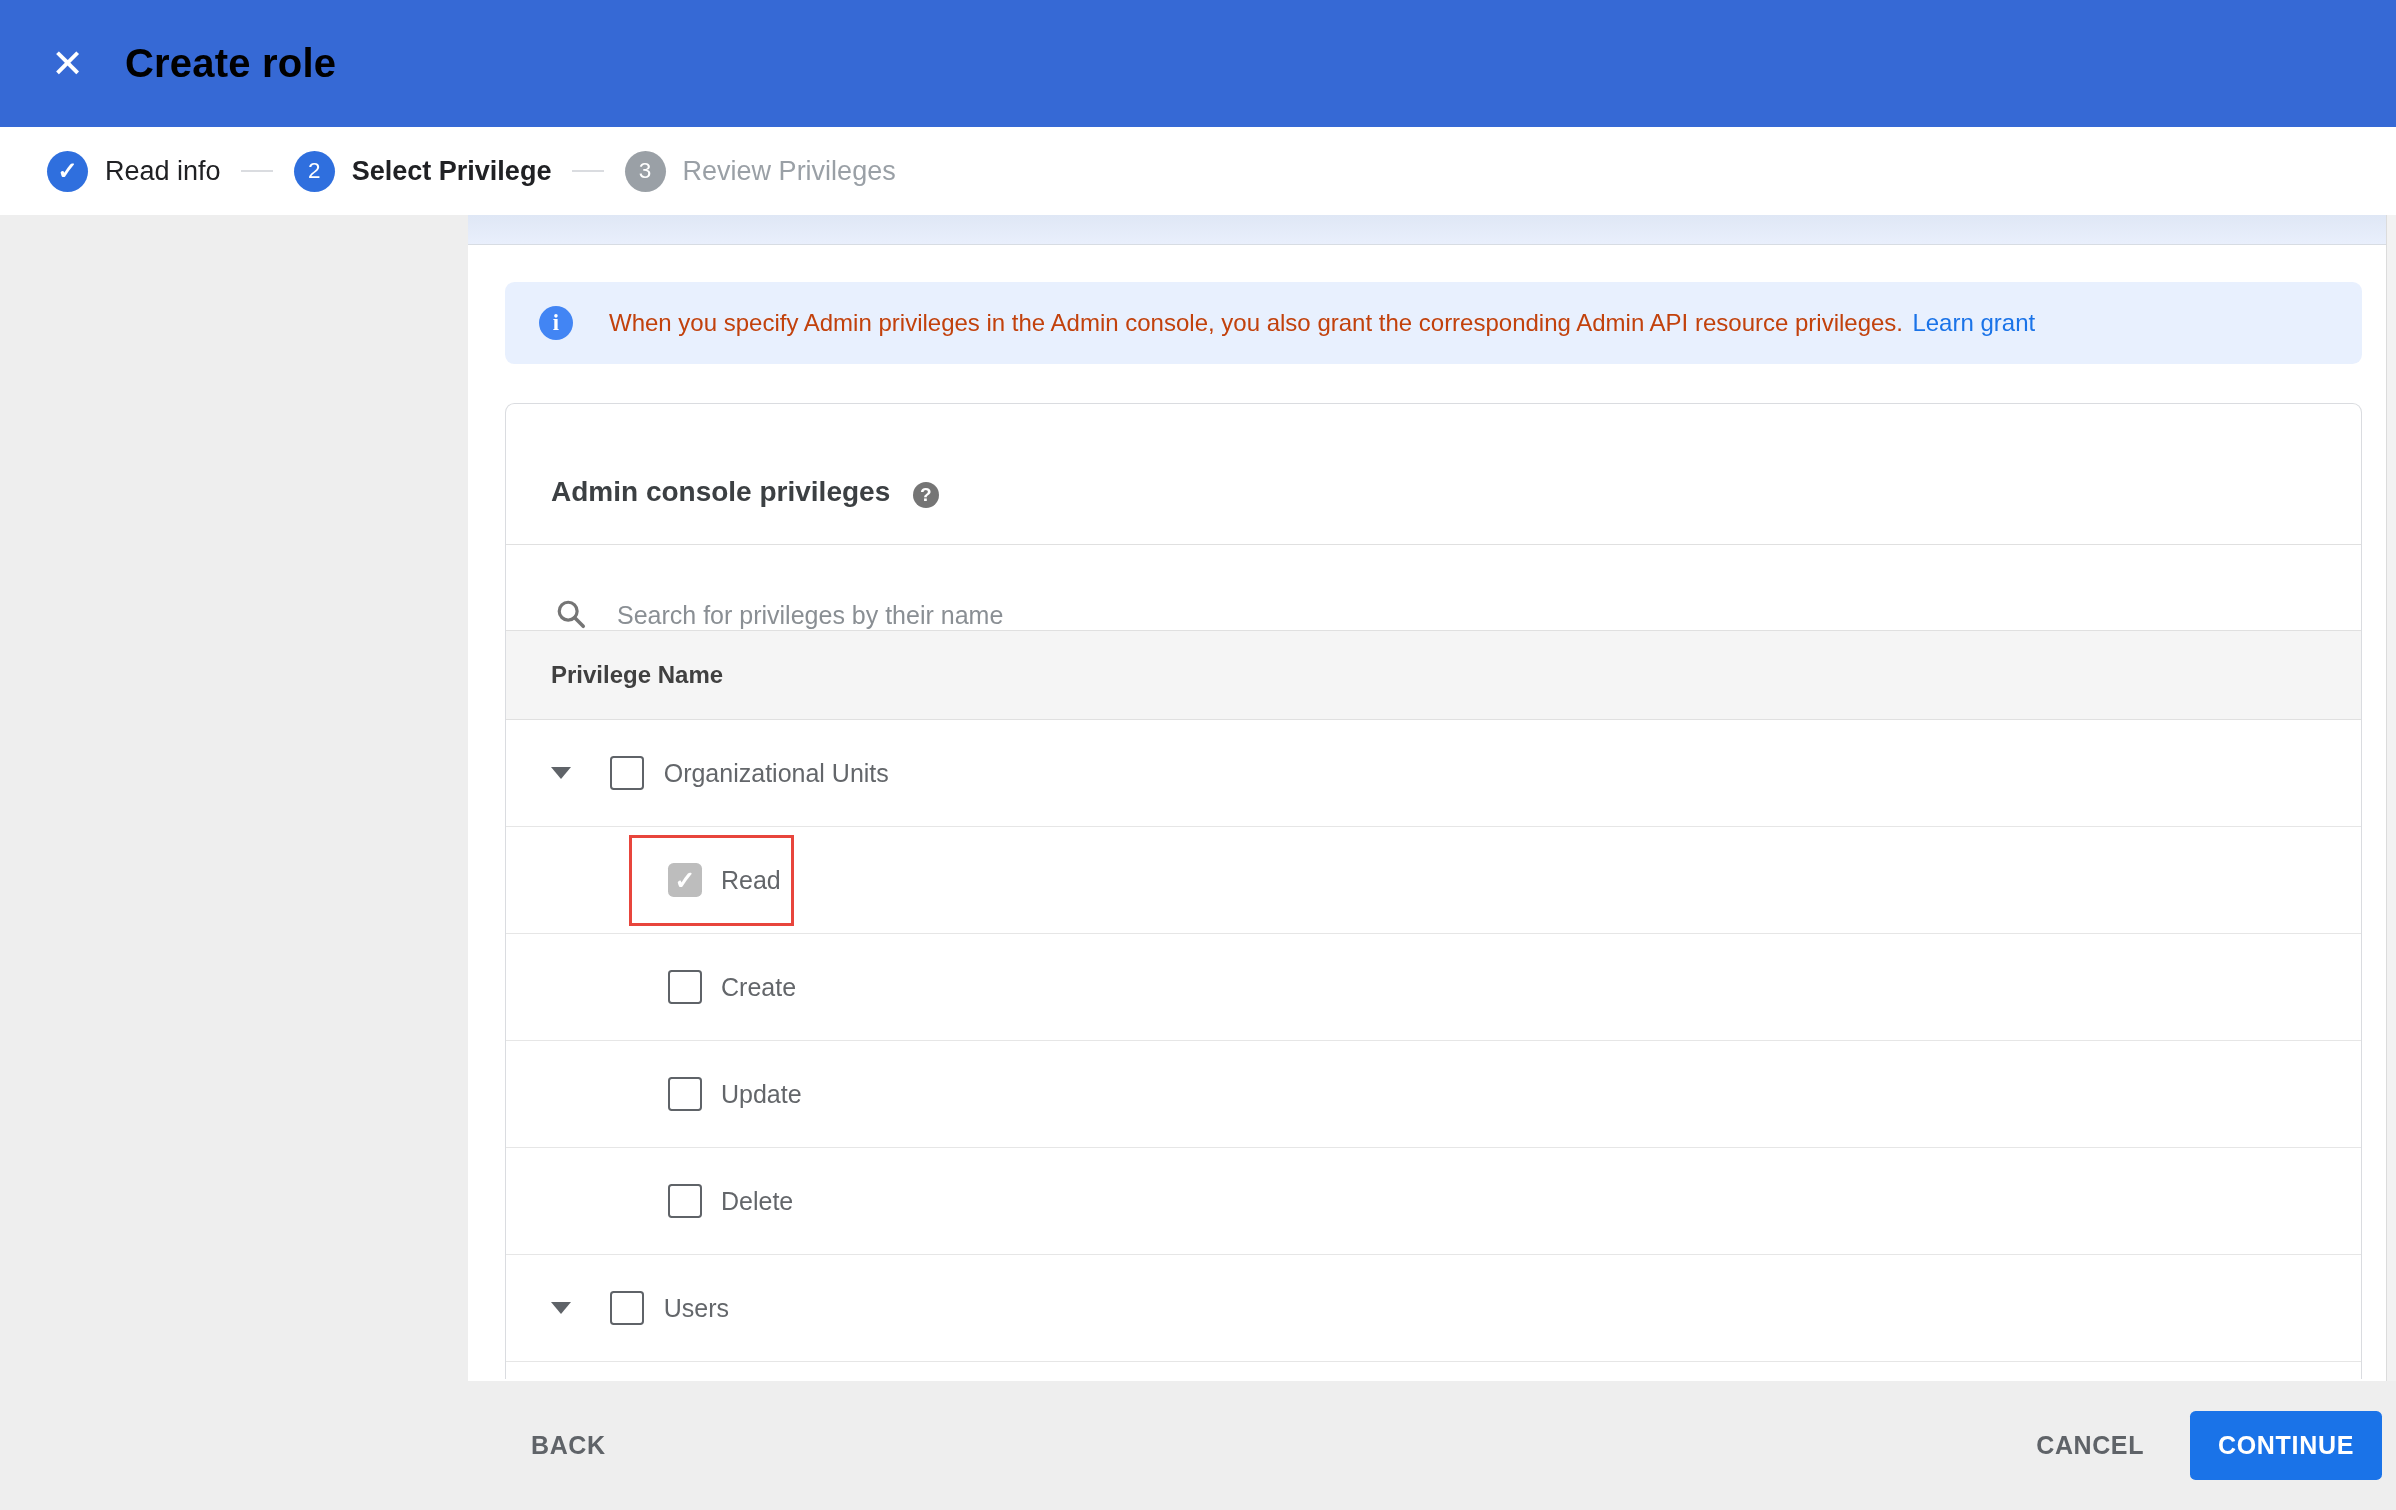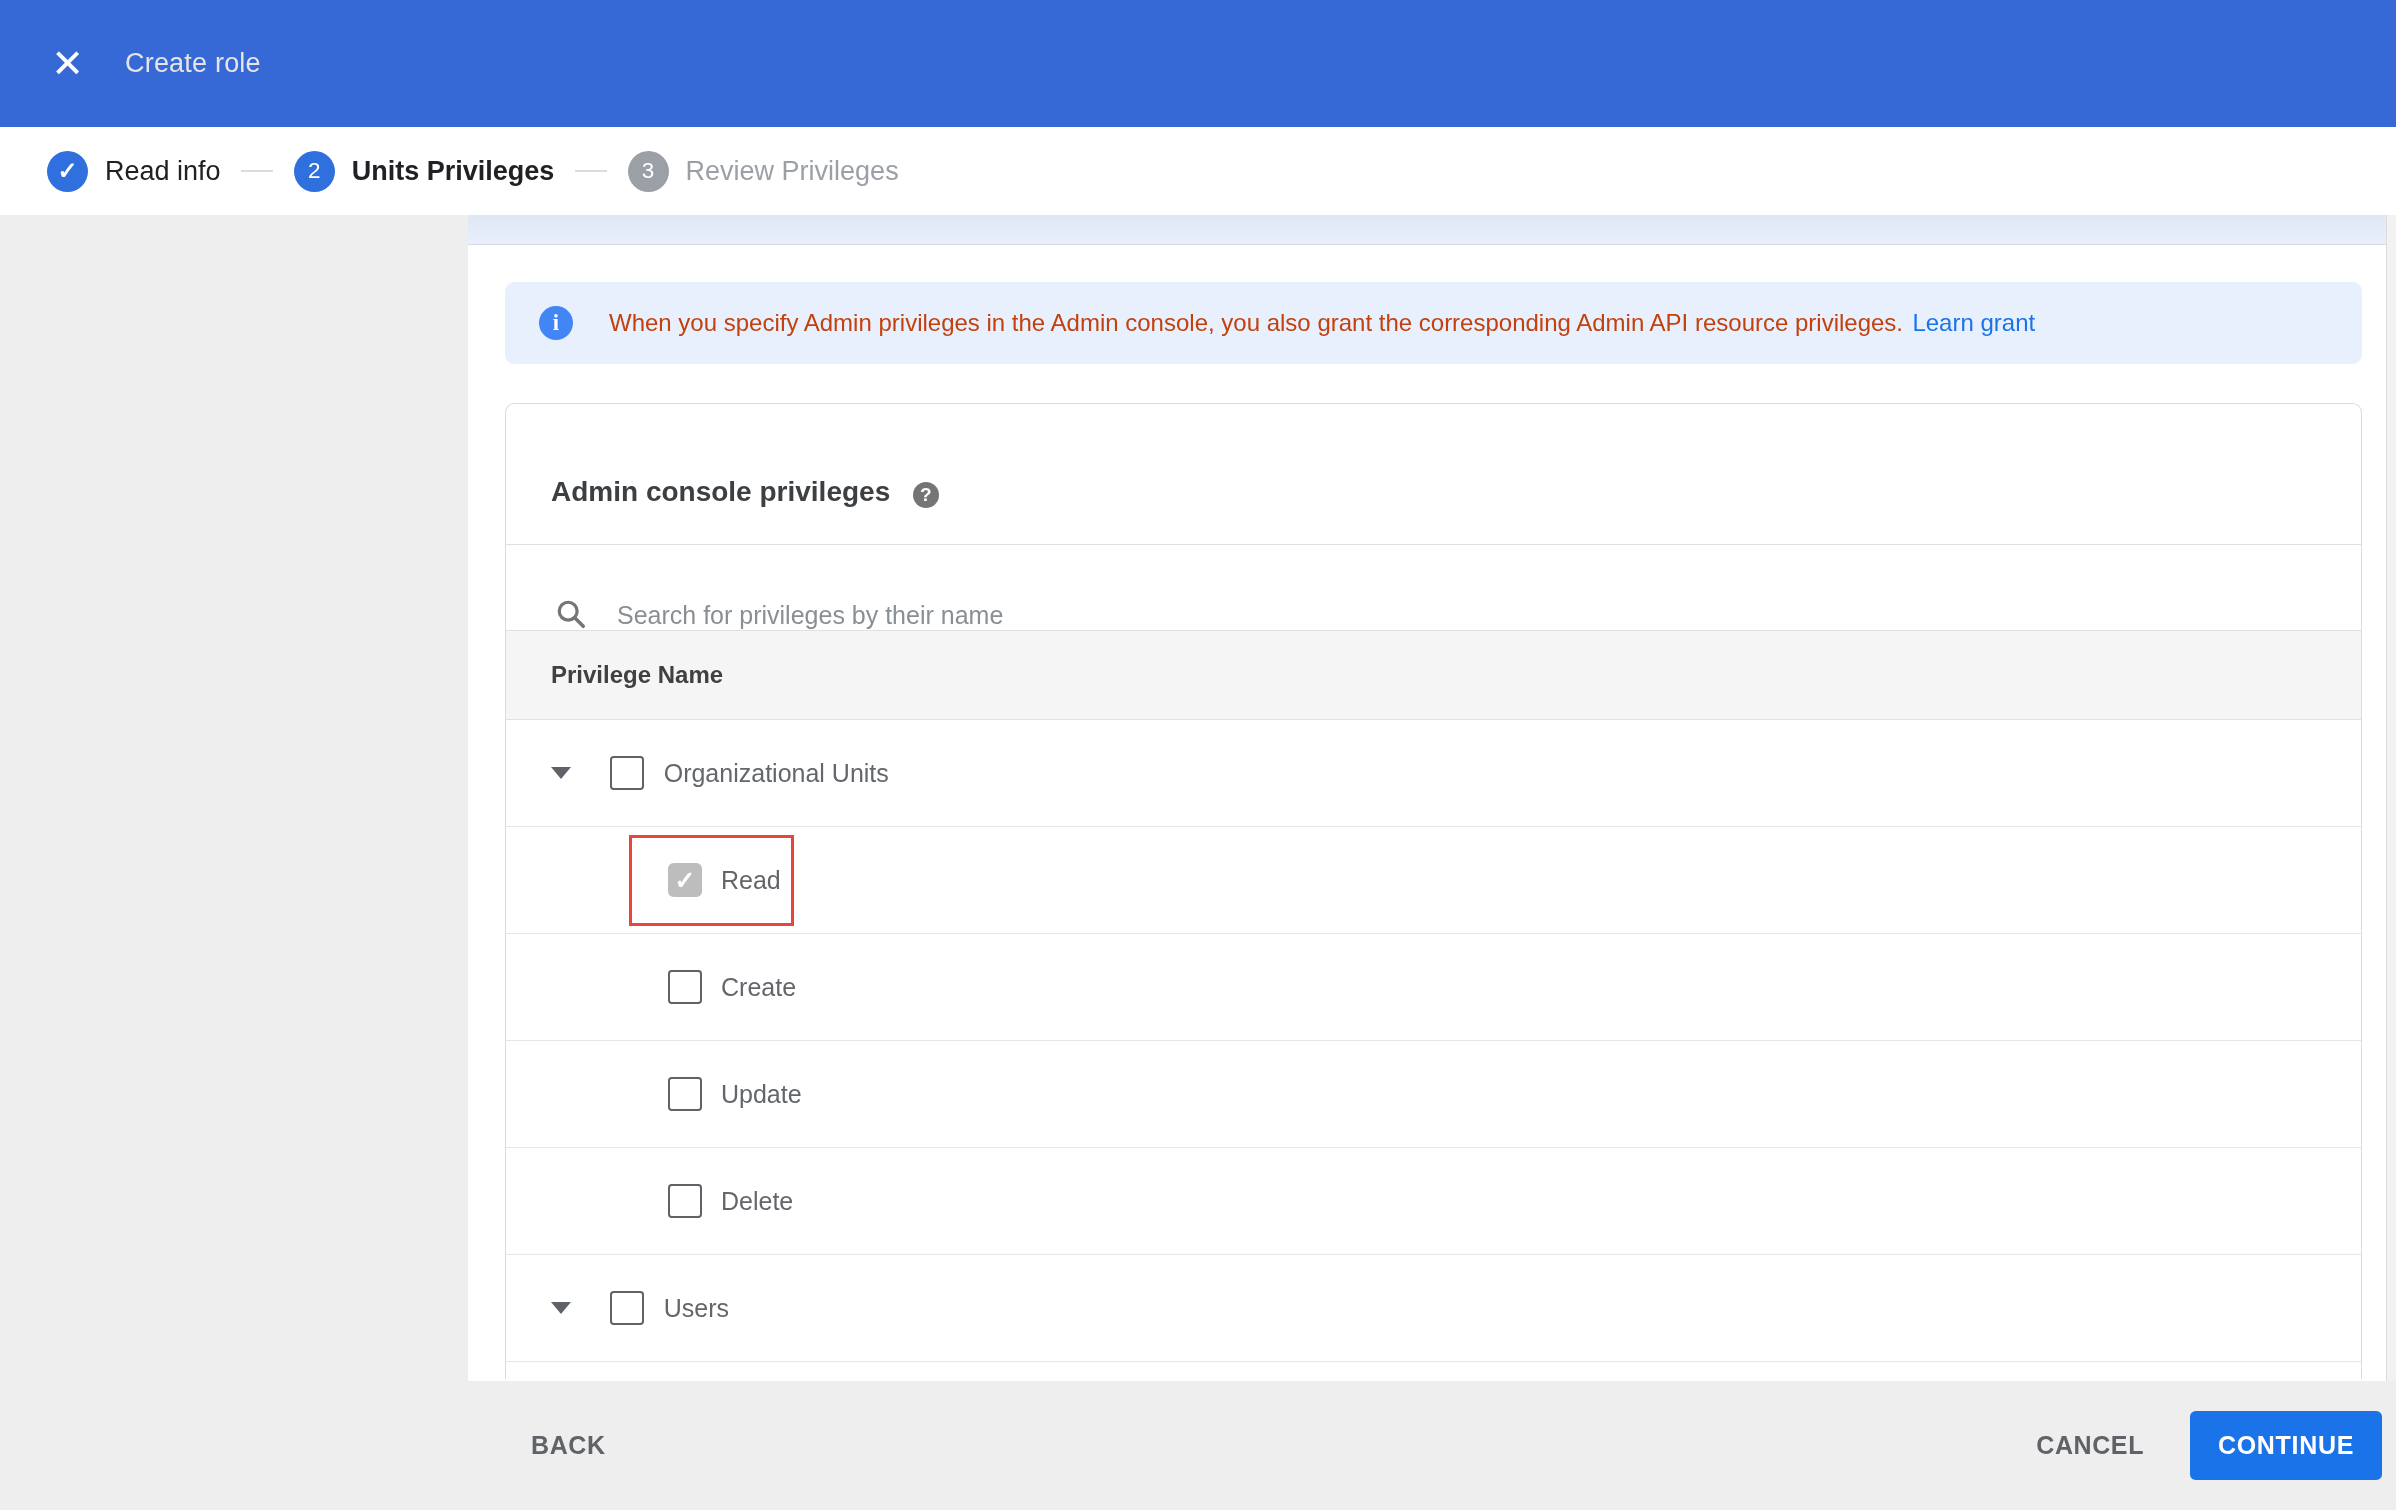--- a/index.html
+++ b/index.html
@@ -4,21 +4,21 @@
 <style>
   * { margin:0; padding:0; box-sizing:border-box; }
   html,body { width:2397px; height:1510px; overflow:hidden;
     font-family:"Liberation Sans", sans-serif; background:#fff; }
 
   
   .appbar { height:127px; background:#3669d5; display:flex; align-items:center;
     padding-left:47px; }
   .close-btn { width:41px; height:41px; display:flex; align-items:center; justify-content:center;
     color:#fff; font-size:39px; font-weight:400; cursor:pointer; line-height:1; }
-  .appbar-title { color:#e5e5e5; font-size:27px; font-weight:400; margin-left:37px; letter-spacing:0.2px; }
+  .appbar-title { color:#000000; font-size:40px; font-weight:700; margin-left:37px; letter-spacing:0.2px; }
 
   
   .stepper { height:88px; background:#fff; display:flex; align-items:center; padding-left:47px; }
   .step { display:flex; align-items:center; cursor:pointer; }
   .step-circle { width:41px; height:41px; border-radius:50%; display:flex; align-items:center;
     justify-content:center; color:#fff; font-size:22.5px; flex:none; }
   .step.completed .step-circle, .step.active .step-circle { background:#2f6fde; }
   .step.upcoming .step-circle { background:#9aa0a6; }
   .step-label { margin-left:17px; font-size:27px; color:#202124; white-space:nowrap; }
   .step.active .step-label { font-weight:700; }
@@ -103,21 +103,21 @@
 <div class="stepper" id="stepper">
     <div class="step completed">
       <div class="step-circle">
         <span class="check-glyph">✓</span>
       </div>
       <div class="step-label">Read info</div>
     </div>
     <div class="step-dash"></div>
     <div class="step active">
       <div class="step-circle">2</div>
-      <div class="step-label">Units Privileges</div>
+      <div class="step-label">Select Privilege</div>
     </div>
     <div class="step-dash"></div>
     <div class="step upcoming">
       <div class="step-circle">3</div>
       <div class="step-label">Review Privileges</div>
     </div>
   </div>
 
 <div class="main">
   <div class="left-panel"></div>

